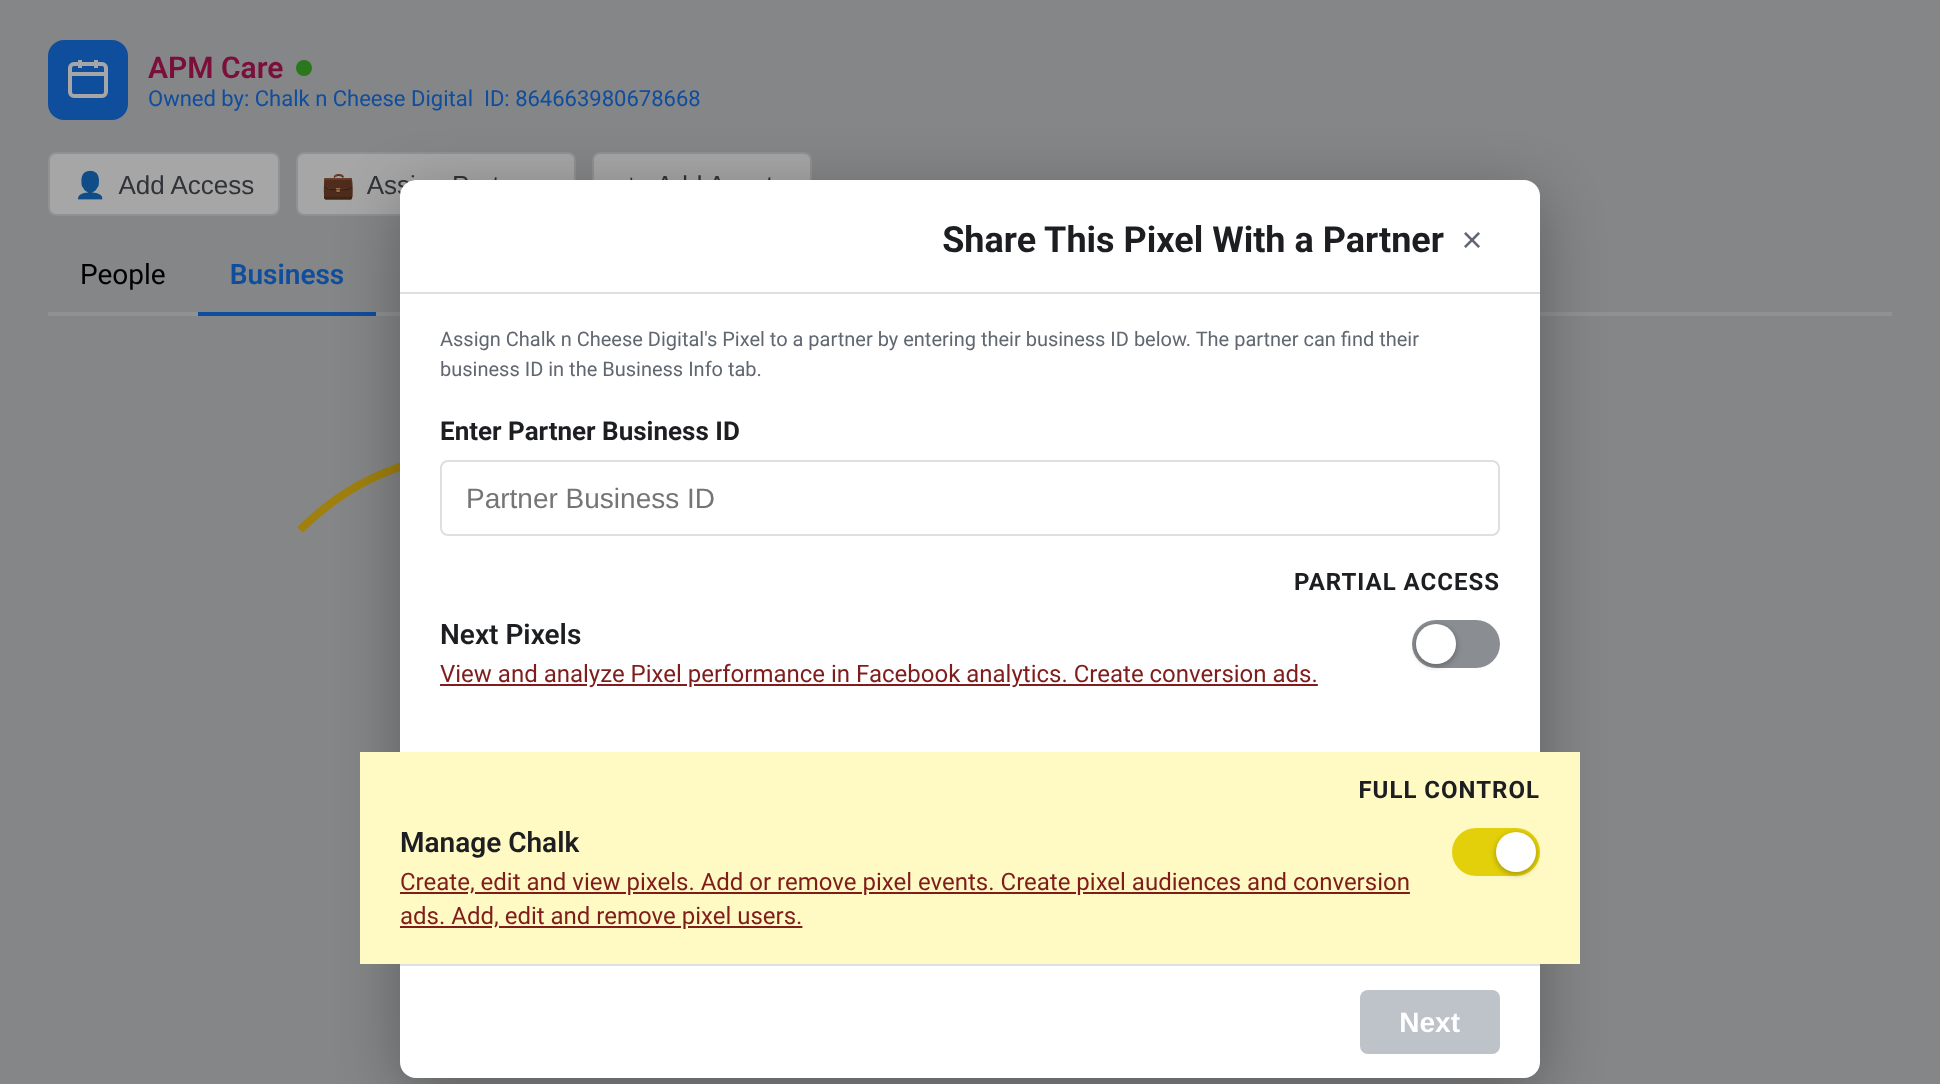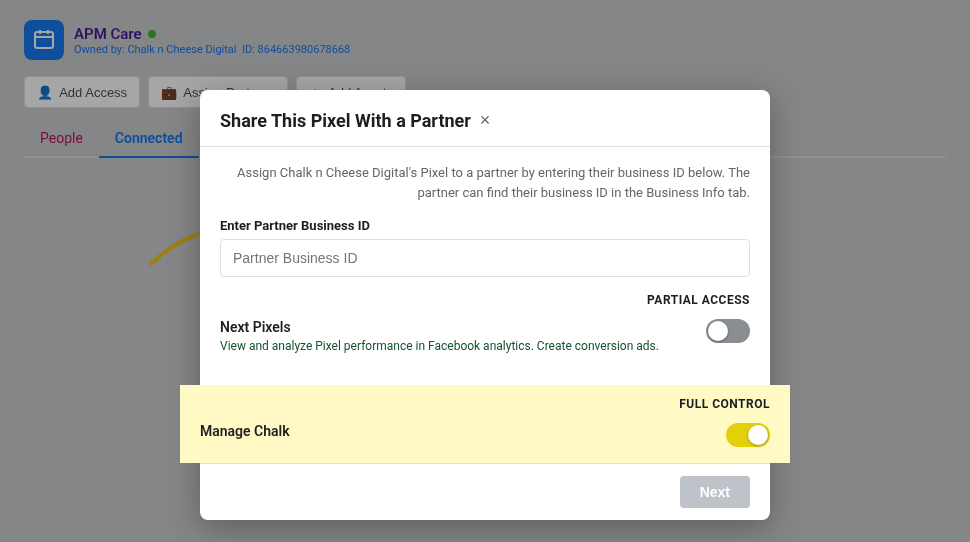--- a/index.html
+++ b/index.html
@@ -47,21 +47,21 @@
 
     .business-logo svg {
       width: 24px;
       height: 24px;
       fill: white;
     }
 
     .business-info .business-name {
       font-size: 15px;
       font-weight: 600;
-      color: #4c1d95;
+      color: #be185d;
       display: flex;
       align-items: center;
       gap: 6px;
     }
 
     .online-dot {
       width: 8px;
       height: 8px;
       background: #42b72a;
       border-radius: 50%;
@@ -102,21 +102,21 @@
     .tabs {
       display: flex;
       gap: 0;
       border-bottom: 2px solid #dddfe2;
       margin-bottom: 0;
     }
 
     .tab {
       padding: 10px 16px;
       font-size: 14px;
-      color: #be185d;
+      color: #000000;
       cursor: pointer;
       border-bottom: 2px solid transparent;
       margin-bottom: -2px;
     }
 
     .tab.active {
       color: #1877f2;
       border-bottom: 2px solid #1877f2;
       font-weight: 600;
     }
@@ -152,21 +152,21 @@
       background: white;
       border-radius: 8px;
       box-shadow: 0 8px 32px rgba(0,0,0,0.3);
       z-index: 20;
       padding: 0;
     }
 
     .modal-header {
       display: flex;
       align-items: center;
-      justify-content: flex-start;
+      justify-content: flex-end;
       padding: 16px 20px 12px;
       border-bottom: 1px solid #dddfe2;
     }
 
     .modal-title {
       font-size: 18px;
       font-weight: 700;
       color: #1c1e21;
     }
 
@@ -182,25 +182,24 @@
       border-radius: 50%;
       font-size: 18px;
       color: #606770;
     }
 
     .modal-body {
       padding: 16px 20px;
     }
 
     .modal-description {
-      font-size: 13px;
+      font-size: 10px;
       color: #606770;
       margin-bottom: 16px;
       line-height: 1.5;
-      text-align: right;
     }
 
     .form-label {
       font-size: 13px;
       font-weight: 700;
       color: #1c1e21;
       margin-bottom: 6px;
       display: block;
     }
 
@@ -240,22 +239,23 @@
 
     .permission-name {
       font-size: 14px;
       font-weight: 600;
       color: #1c1e21;
       margin-bottom: 3px;
     }
 
     .permission-desc {
       font-size: 12px;
-      color: #14532d;
+      color: #7f1d1d;
       line-height: 1.4;
+      text-decoration: underline;
     }
 
     
     .toggle-wrapper {
       position: relative;
       flex-shrink: 0;
     }
 
     .toggle {
       width: 44px;
@@ -357,21 +357,21 @@
       <span>Assign Partners</span>
     </button>
     <button class="toolbar-btn">
       <span>＋</span>
       <span>Add Assets</span>
     </button>
   </div>
 
   <div class="tabs">
     <div class="tab">People</div>
-    <div class="tab active">Connected</div>
+    <div class="tab active">Business</div>
     <div class="tab">Connected Assets</div>
   </div>
 </div>
 
 <div class="arrow-container">
   <svg class="arrow-svg" viewBox="0 0 160 80">
     <defs>
       <marker id="arrowhead" markerWidth="10" markerHeight="7" refX="9" refY="3.5" orient="auto">
         <polygon points="0 0, 10 3.5, 0 7" fill="#f5c518"></polygon>
       </marker>
@@ -408,20 +408,21 @@
         </div>
       </div>
     </div>
   </div>
 
   <div class="full-control-section">
     <div class="section-label">Full Control</div>
     <div class="permission-item">
       <div class="permission-text">
         <div class="permission-name">Manage Chalk</div>
+        <div class="permission-desc">Create, edit and view pixels. Add or remove pixel events. Create pixel audiences and conversion ads. Add, edit and remove pixel users.</div>
       </div>
       <div class="toggle-wrapper">
         <div class="toggle on">
           <div class="toggle-knob"></div>
         </div>
       </div>
     </div>
   </div>
 
   <div class="modal-footer">

